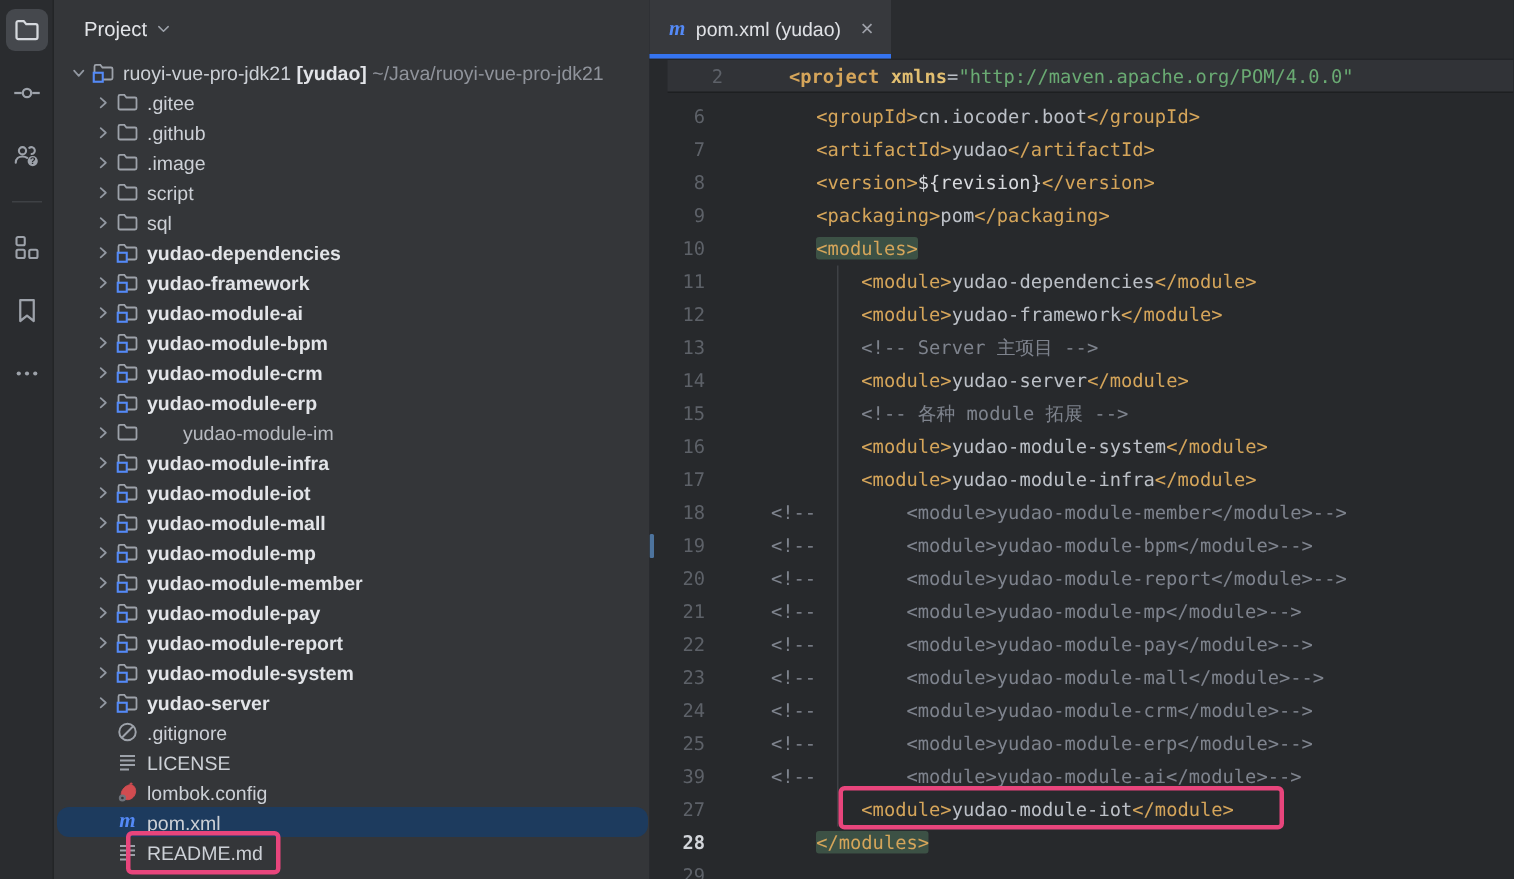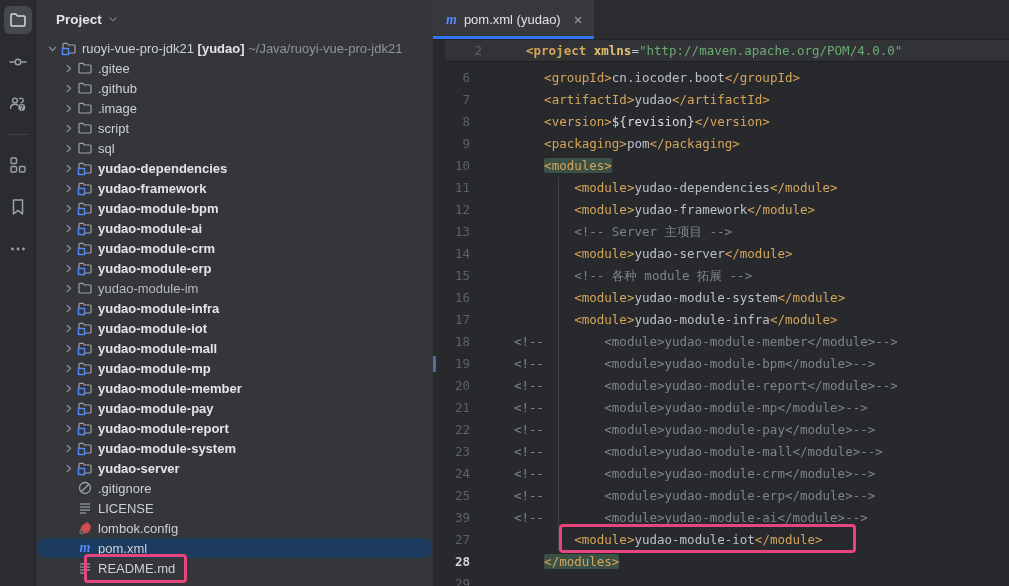--- a/index.html
+++ b/index.html
@@ -14,32 +14,32 @@
   .stripe-btn { width:28px; height:28px; border:none; background:transparent; border-radius:6px;
     display:flex; align-items:center; justify-content:center; cursor:pointer; flex:0 0 auto; }
   .stripe-btn.active { background:#45484d; }
   .stripe-divider { width:20px; height:1px; background:#3e4145; margin:2px 0; }
   .stripe svg { display:block; }
 
   
   .project-panel { position:absolute; left:36px; top:0; width:397px; height:586px;
     background:var(--panel_bg); overflow:hidden; }
   .panel-header { height:38px; display:flex; align-items:center; padding-left:20px;
-    color:var(--tree_bold); font-weight:700; font-size:13.5px; gap:6px; }
+    color:var(--tree_bold); font-weight:400; font-size:13.5px; gap:6px; }
   .tree { font-size:13px; color:var(--tree_text); }
   .tree-row { height:20px; display:flex; align-items:center; white-space:nowrap; position:relative; }
   .tree-row.selected .sel-bg { position:absolute; left:2px; right:1px; top:0; bottom:0;
     background:var(--selection); border-radius:8px; }
   .tree-row > * { position:relative; }
   .chev { width:16px; height:16px; flex:0 0 16px; display:flex; align-items:center; justify-content:center; }
   .chev-spacer { width:16px; flex:0 0 16px; }
   .t-icon { width:18px; height:16px; flex:0 0 18px; display:flex; align-items:center; justify-content:center; }
   .t-label { padding-left:4px; }
   .t-label b { color:var(--tree_bold); font-weight:700; }
-  .t-label .muted { color:var(--tree_muted); }
+  .t-label .muted { color:var(--tree_muted);margin-left:24px; }
   .t-label .path { color:var(--path_text); }
   .maven-m { font-family:"Liberation Serif", serif; font-style:italic; font-weight:700;
     color:var(--maven_blue); font-size:14px; line-height:1; }
 
   
   .editor { position:absolute; left:433px; top:0; width:576px; height:586px;
     background:var(--editor_bg); }
   .tabbar { height:40px; background:var(--stripe_bg); border-bottom:1px solid #222428;
     display:flex; align-items:stretch; }
   .tab { position:relative; display:flex; align-items:center; gap:7px; padding:0 12px 0 13px;
@@ -265,36 +265,36 @@
             <svg width="11" height="11" viewBox="0 0 16 16">
               <polyline points="6,3.5 11,8 6,12.5" fill="none" stroke="#9298a1" stroke-width="1.7" stroke-linecap="round" stroke-linejoin="round"></polyline>
             </svg>
           </span>
           <span class="t-icon">
             <svg width="16" height="16" viewBox="0 0 16 16">
               <path d="M2 4.3c0-.6.4-1 1-1h2.9l1.4 1.7h5.7c.6 0 1 .4 1 1v6c0 .6-.4 1-1 1H3c-.6 0-1-.4-1-1z" fill="none" stroke="#9da2aa" stroke-width="1.2"></path>
               <rect x="1.5" y="8.5" width="6" height="6" fill="#343639" stroke="#548af7" stroke-width="1.4"></rect>
             </svg>
           </span>
+          <span class="t-label"><b>yudao-module-ai</b></span>
+        </div>
+        <div class="tree-row">
+          <span style="width:24px;flex:0 0 24px"></span>
+          <span class="chev">
+            <svg width="11" height="11" viewBox="0 0 16 16">
+              <polyline points="6,3.5 11,8 6,12.5" fill="none" stroke="#9298a1" stroke-width="1.7" stroke-linecap="round" stroke-linejoin="round"></polyline>
+            </svg>
+          </span>
+          <span class="t-icon">
+            <svg width="16" height="16" viewBox="0 0 16 16">
+              <path d="M2 4.3c0-.6.4-1 1-1h2.9l1.4 1.7h5.7c.6 0 1 .4 1 1v6c0 .6-.4 1-1 1H3c-.6 0-1-.4-1-1z" fill="none" stroke="#9da2aa" stroke-width="1.2"></path>
+              <rect x="1.5" y="8.5" width="6" height="6" fill="#343639" stroke="#548af7" stroke-width="1.4"></rect>
+            </svg>
+          </span>
           <span class="t-label"><b>yudao-module-bpm</b></span>
-        </div>
-        <div class="tree-row">
-          <span style="width:24px;flex:0 0 24px"></span>
-          <span class="chev">
-            <svg width="11" height="11" viewBox="0 0 16 16">
-              <polyline points="6,3.5 11,8 6,12.5" fill="none" stroke="#9298a1" stroke-width="1.7" stroke-linecap="round" stroke-linejoin="round"></polyline>
-            </svg>
-          </span>
-          <span class="t-icon">
-            <svg width="16" height="16" viewBox="0 0 16 16">
-              <path d="M2 4.3c0-.6.4-1 1-1h2.9l1.4 1.7h5.7c.6 0 1 .4 1 1v6c0 .6-.4 1-1 1H3c-.6 0-1-.4-1-1z" fill="none" stroke="#9da2aa" stroke-width="1.2"></path>
-              <rect x="1.5" y="8.5" width="6" height="6" fill="#343639" stroke="#548af7" stroke-width="1.4"></rect>
-            </svg>
-          </span>
-          <span class="t-label"><b>yudao-module-ai</b></span>
         </div>
         <div class="tree-row">
           <span style="width:24px;flex:0 0 24px"></span>
           <span class="chev">
             <svg width="11" height="11" viewBox="0 0 16 16">
               <polyline points="6,3.5 11,8 6,12.5" fill="none" stroke="#9298a1" stroke-width="1.7" stroke-linecap="round" stroke-linejoin="round"></polyline>
             </svg>
           </span>
           <span class="t-icon">
             <svg width="16" height="16" viewBox="0 0 16 16">

